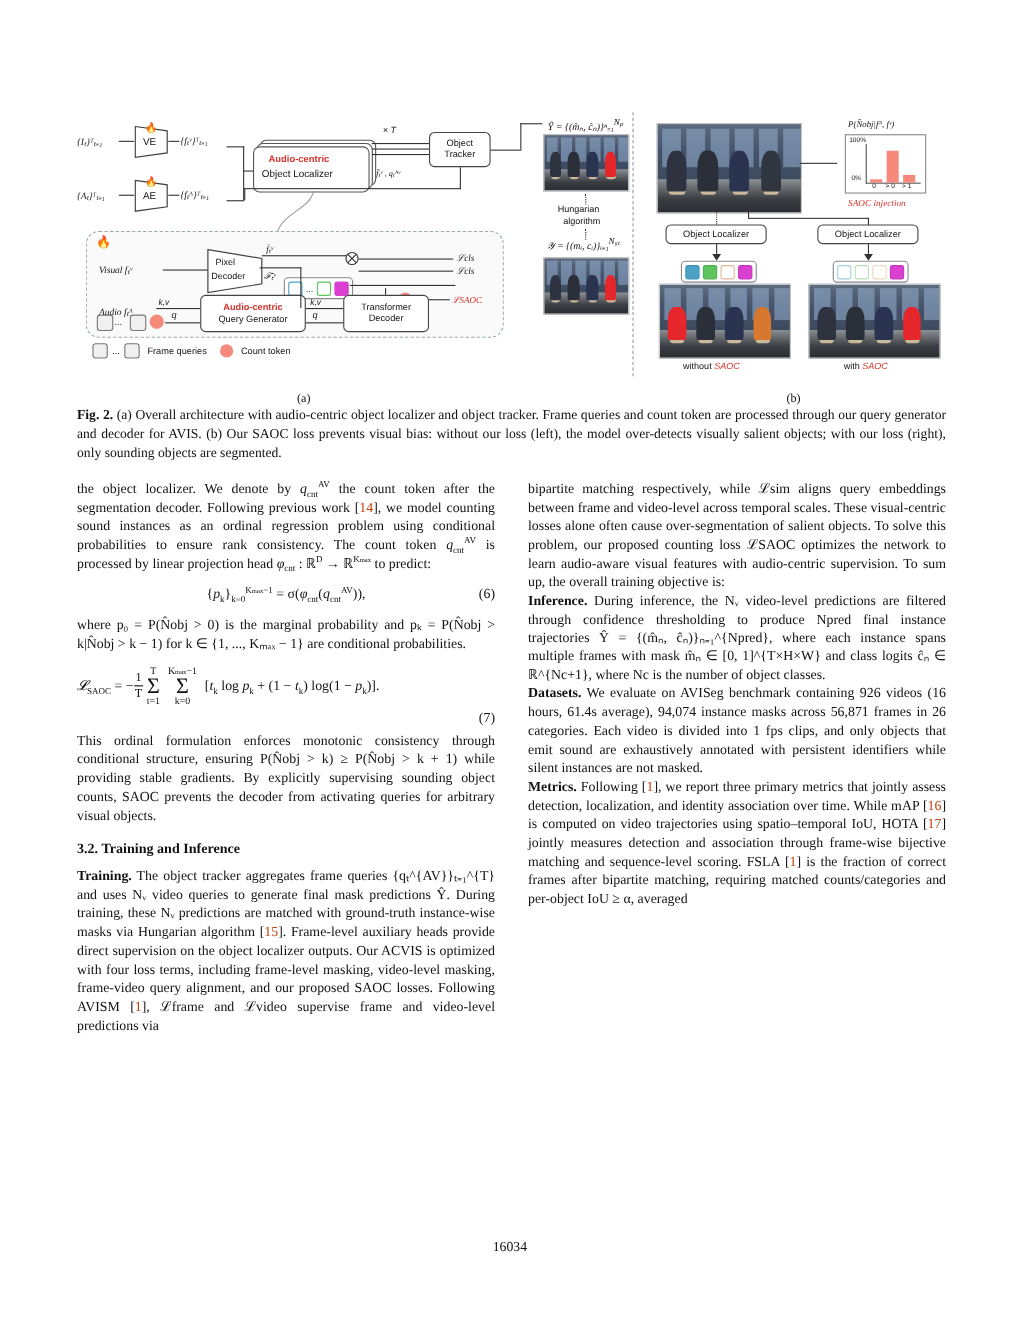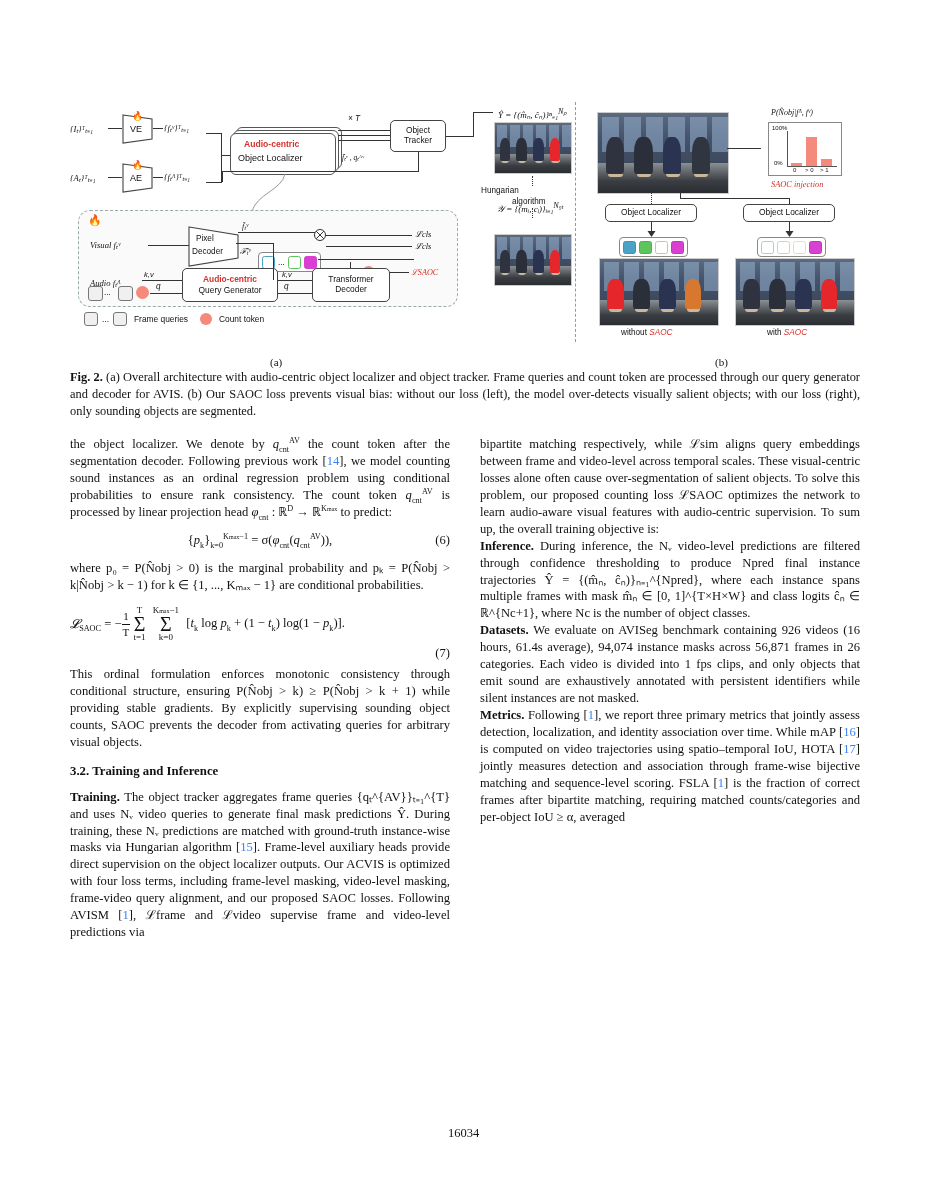--- a/index.html
+++ b/index.html
@@ -89,21 +89,21 @@
     text-align:justify;}
   .col.left{left:70px;top:436px;}
   .col.right{left:480px;top:436px;}
   .col p{margin:0 0 0 0;text-indent:11px;}
   .col p.noind{text-indent:0;}
   .col h3{font-size:12.8px;font-weight:bold;margin:13px 0 8px 0;text-indent:0;}
   .col h2{font-size:13px;font-weight:bold;margin:16px 0 10px 0;text-align:center;text-indent:0;}
   .eq{margin:11px 0 11px 0;text-align:center;position:relative;text-indent:0;}
   .eq .num{position:absolute;right:0;top:50%;transform:translateY(-50%);}
   .eqno-below{text-align:right;margin-top:2px;}
-  .ref{color:#3b82f6;}
+  .ref{color:#c2410c;}
   .run{font-weight:bold;}
 
   
   .mi{font-style:italic;}
   .cal{font-family:"Liberation Serif",serif;font-style:italic;}
   sub,sup{font-size:8.2px;line-height:0;}
   .frac{display:inline-block;vertical-align:middle;text-align:center;font-size:11px;}
   .frac .n{display:block;border-bottom:1px solid #111;padding:0 1px;}
   .frac .d{display:block;padding:0 1px;}
   .sumwrap{display:inline-block;text-align:center;vertical-align:middle;font-size:9px;line-height:1.05;}
@@ -282,25 +282,25 @@
             <div class="chairp" style="left:30%"></div>
           <div class="chairp" style="left:52%"></div>
             <div class="chairp" style="left:74%"></div>
           <div class="person" style="left:6%;background:#2f3340;"></div>
           <div class="person" style="left:28%;background:#2b2f3a;"></div>
           <div class="person" style="left:50%;background:#2a3350;"></div>
           <div class="person" style="left:72%;background:#e5272b;"></div>
         </div>
 
         <div class="dline" style="left:462px;top:76px;height:10px;"></div>
-        <span class="lbl-s" style="left:411px;top:86px;">Hungarian</span>
+        <span class="lbl-s" style="left:437px;top:86px;">Hungarian</span>
         <span class="lbl-s" style="left:442px;top:97px;">algorithm</span>
         <div class="dline" style="left:462px;top:108px;height:10px;"></div>
 
-        <span class="lbl" style="left:427px;top:104px;font-size:9px;text-align:right;"><span>𝒴 = {(mᵢ, cᵢ)}ᵢ₌₁</span><sup>N₉ₜ</sup></span>
+        <span class="lbl" style="left:427px;top:118px;font-size:9px;text-align:right;"><span>𝒴 = {(mᵢ, cᵢ)}ᵢ₌₁</span><sup>N₉ₜ</sup></span>
 
         <div class="photo" style="left:424px;top:134px;width:76px;height:50px;">
           <div class="sky"></div>
           <div class="wins">
               <i style="left:3%"></i>
               <i style="left:20%"></i>
               <i style="left:37%"></i>
               <i style="left:54%"></i>
               <i style="left:71%"></i>
               <i style="left:88%"></i>

